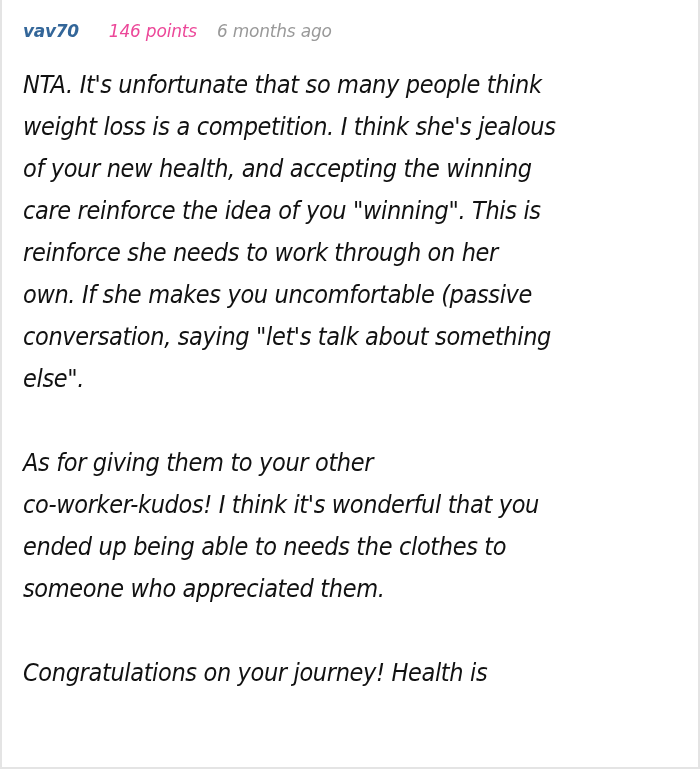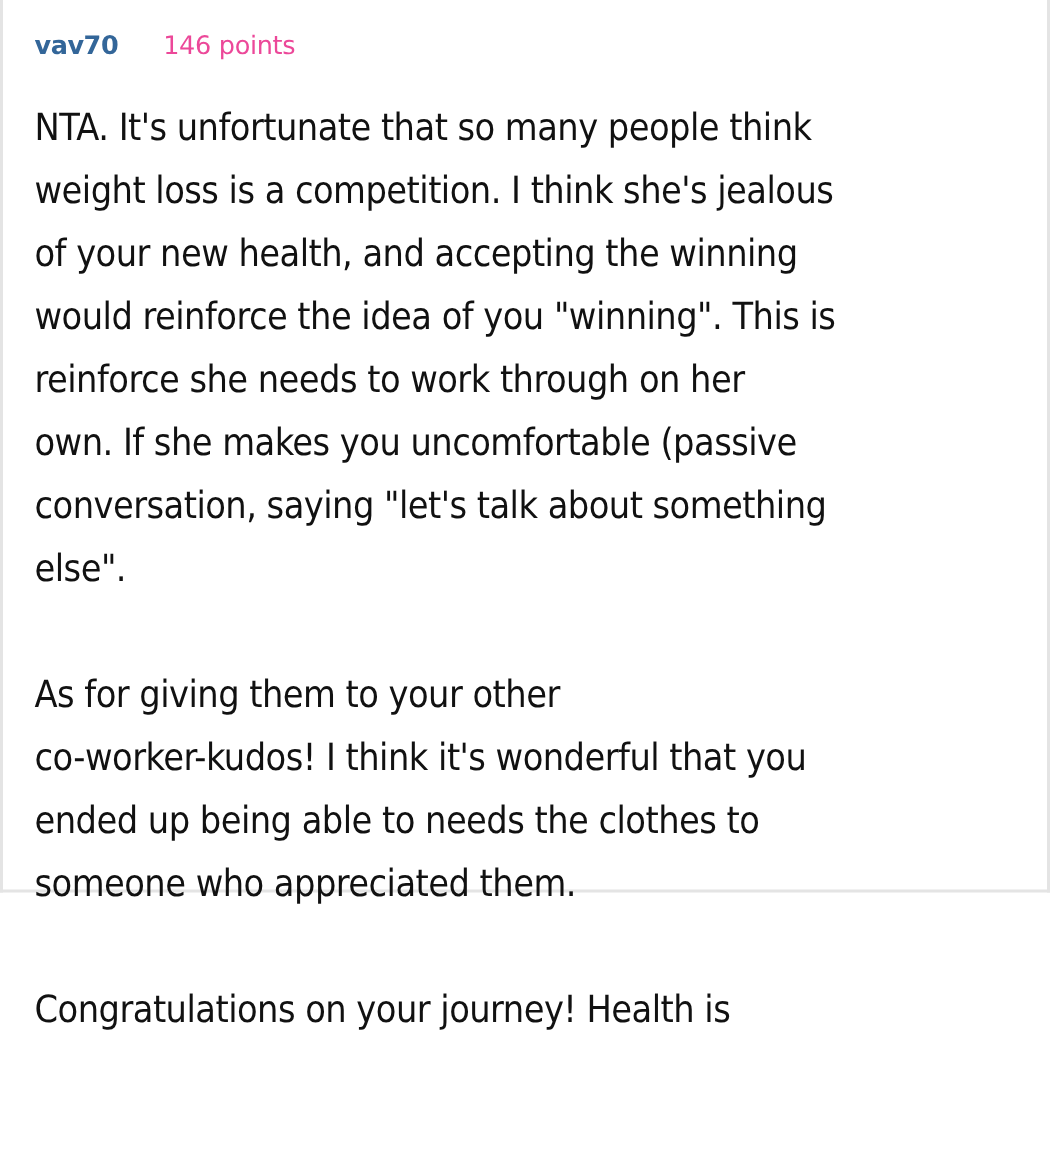--- a/index.html
+++ b/index.html
@@ -8,27 +8,28 @@
       background: #ffffff;
     }
     body {
       width: 700px;
       height: 769px;
       overflow: hidden;
     }
     .comment-card {
       box-sizing: border-box;
       width: 700px;
-      height: 595px;
+      height: 769px;
       border-left: 2px solid #e4e4e4;
       border-right: 2px solid #e4e4e4;
       border-bottom: 2px solid #e4e4e4;
       background: #ffffff;
       padding: 16px 20px 0 21px;
       position: relative;
+      font-style: italic;
     }
     .comment-header {
       display: flex;
       align-items: baseline;
       height: 30px;
       font-family: "DejaVu Sans", sans-serif;
       font-size: 17px;
       line-height: 30px;
     }
     .username {
@@ -68,28 +69,29 @@
       white-space: nowrap;
     }
   </style>
 </head>
 <body>
 
 <div class="comment-card">
   <div class="comment-header">
     <a class="username">vav70</a>
     <span class="points">146 points</span>
+    <span class="timestamp">6 months ago</span>
   </div>
 
   <div class="comment-body">
     <p>
       <span class="line">NTA. It's unfortunate that so many people think</span>
       <span class="line">weight loss is a competition. I think she's jealous</span>
       <span class="line">of your new health, and accepting the winning</span>
-      <span class="line">would reinforce the idea of you "winning". This is</span>
+      <span class="line">care reinforce the idea of you "winning". This is</span>
       <span class="line">reinforce she needs to work through on her</span>
       <span class="line">own. If she makes you uncomfortable (passive</span>
       <span class="line">conversation, saying "let's talk about something</span>
       <span class="line">else".</span>
     </p>
     <p>
       <span class="line">As for giving them to your other</span>
       <span class="line">co-worker-kudos! I think it's wonderful that you</span>
       <span class="line">ended up being able to needs the clothes to</span>
       <span class="line">someone who appreciated them.</span>

